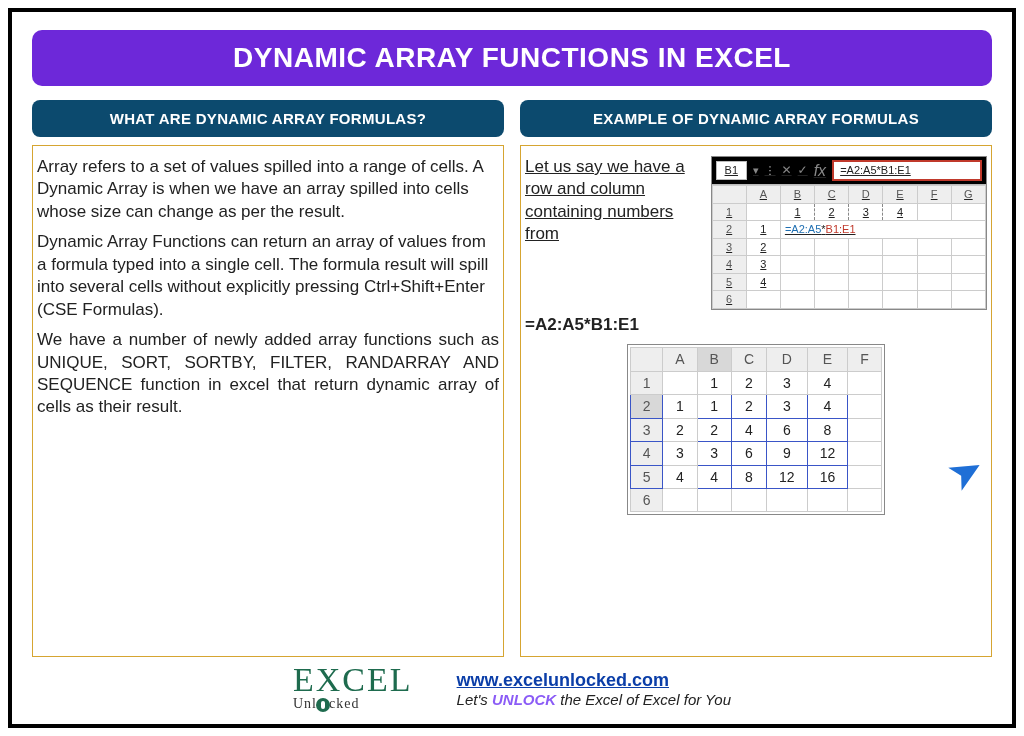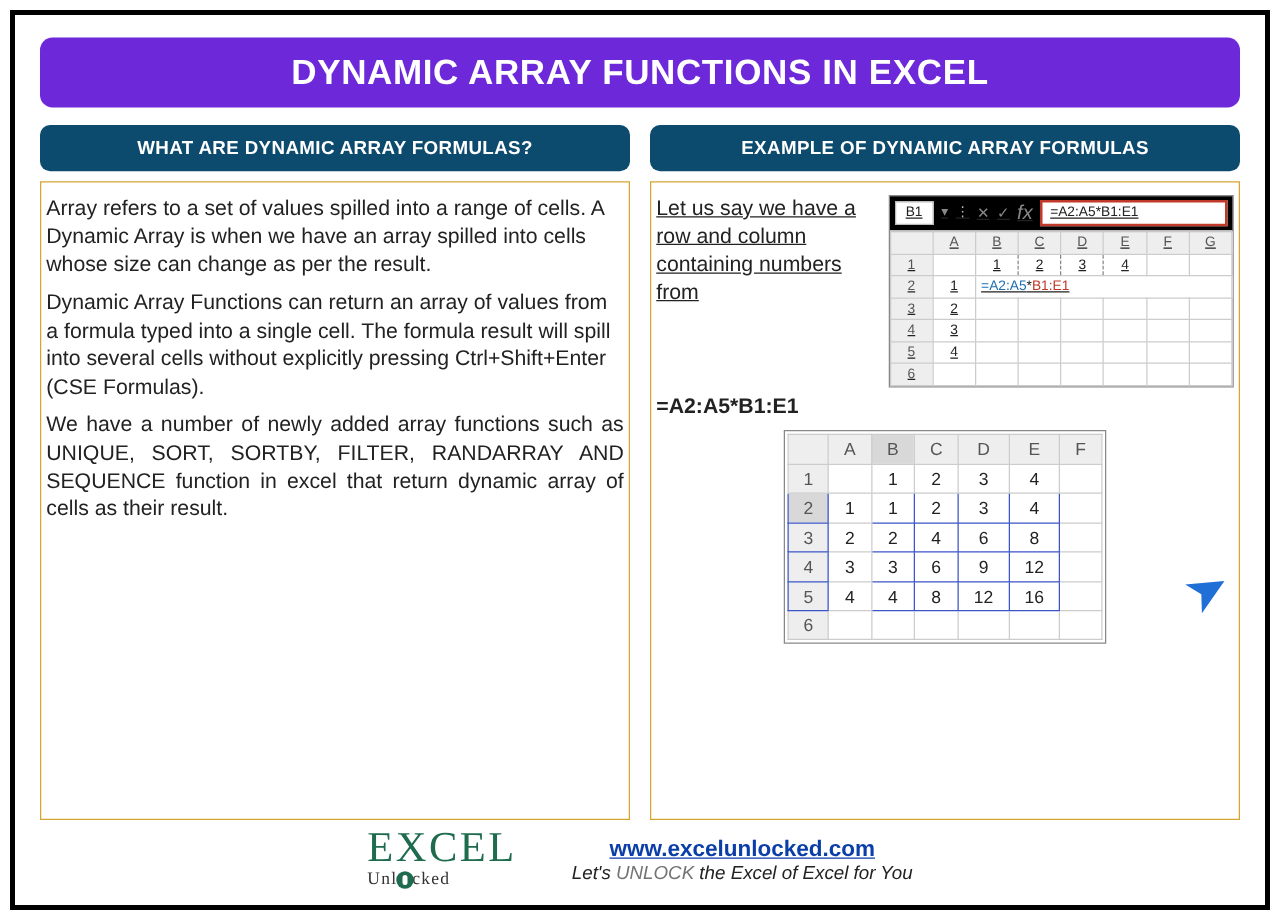--- a/index.html
+++ b/index.html
@@ -208,34 +208,34 @@
       background:#fff;border-radius:2px;
     }
     .logo-sub {
       font-family: "Times New Roman", serif;
       font-size: 14px;
       color: #333;
       letter-spacing: 1px;
       margin-top: -2px;
     }
     .footer-text {
-      text-align: center;
+      text-align: left;
     }
     .site-link {
       color: #0b3ea8;
       font-weight: 700;
       text-decoration: underline;
       font-size: 18px;
     }
     .tagline {
       font-size: 15px;
       font-style: italic;
       color: #222;
     }
-    .tagline .unlock { color: #737373; font-weight: 400; font-style: italic; }
+    .tagline .unlock { color: #8b5cf6; font-weight: 700; font-style: italic; }
   </style>
 </head>
 <body>
 
 <div class="frame">
 
   <div class="title-banner">DYNAMIC ARRAY FUNCTIONS IN EXCEL</div>
 
   <div class="columns">
 

